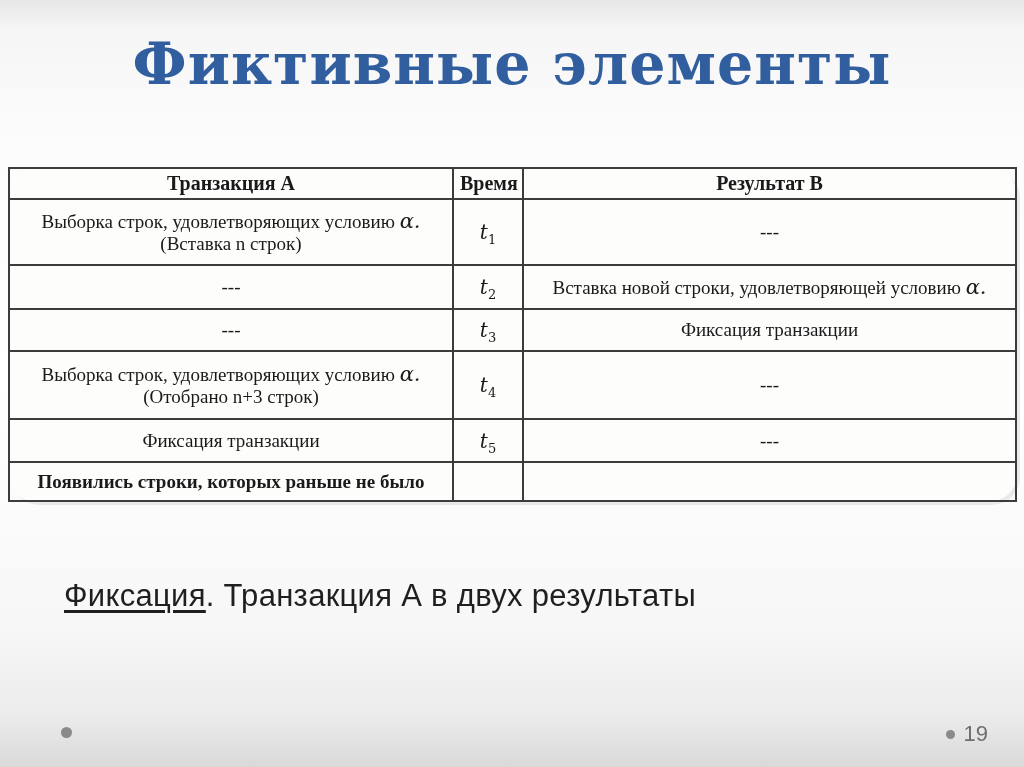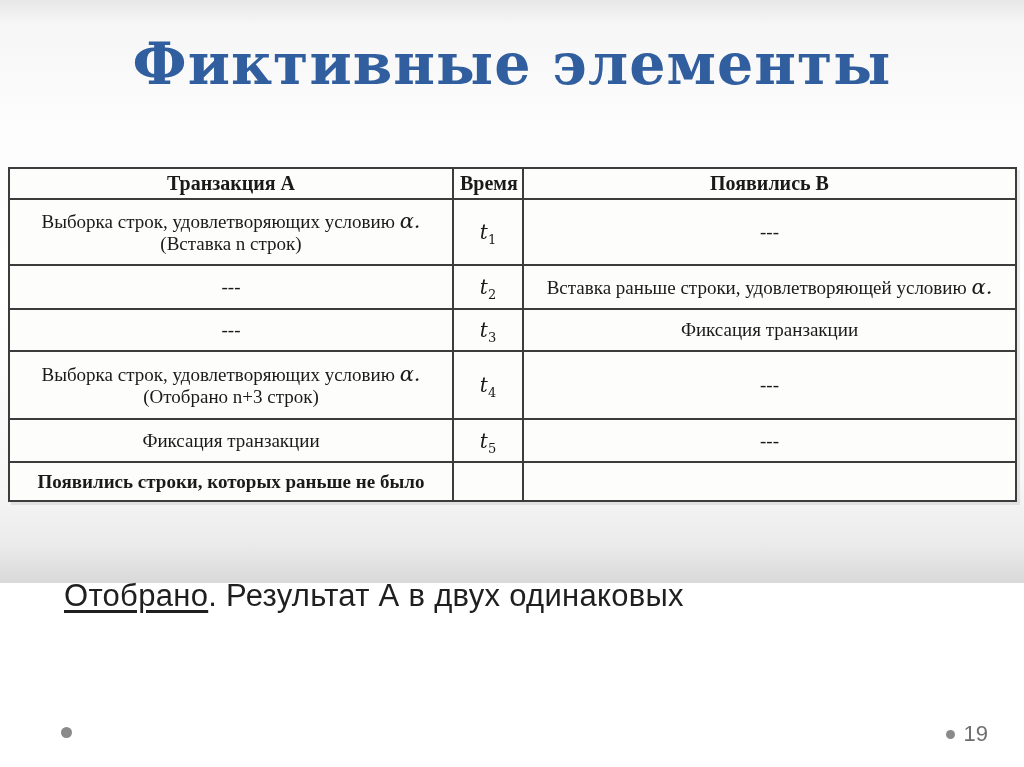--- a/index.html
+++ b/index.html
@@ -1,39 +1,40 @@
 <!DOCTYPE html>
 <html><head>
 <meta charset="utf-8">
 <style>
   html, body { margin: 0; padding: 0; }
   body {
     width: 1024px; height: 767px; overflow: hidden;
     font-family: "Liberation Serif", serif;
   }
   .slide {
-    position: relative; width: 1024px; height: 583px;
+    position: relative; width: 1024px; height: 767px;
     background: linear-gradient(180deg,
       #e7e7e7 0%, #f6f6f6 4%, #fcfcfc 20%, #ffffff 50%,
       #f7f7f7 82%, #ececec 93%, #d9d9d9 100%);
   }
   
   .title {
     position: absolute; top: 30px; left: 0; width: 100%;
     margin: 0; text-align: center;
     font-family: "DejaVu Serif", serif; font-weight: 700;
     font-size: 57px; letter-spacing: 1px; color: #315e9e;
   }
   
   .tx-table {
     position: absolute; left: 8px; top: 167px;
     width: 1007px; table-layout: fixed;
     border-collapse: collapse; background: #fdfdfc;
     font-family: "Liberation Serif", serif; font-size: 19px; color: #1a1a1a;
     box-shadow: 3px 3px 0 rgba(0,0,0,0.07);
+    border-radius: 28px;
   }
   .tx-table col.col-a { width: 444px; }
   .tx-table col.col-t { width: 70px; }
   .tx-table col.col-b { width: 493px; }
   .tx-table th, .tx-table td {
     border: 2px solid #3c3c3c;
     text-align: center; vertical-align: middle;
     padding: 2px 6px; overflow: hidden;
   }
   .tx-table th { font-size: 20px; font-weight: 700; }
@@ -94,38 +95,38 @@
   <table class="tx-table">
     <colgroup>
       <col class="col-a">
         <col class="col-t">
         <col class="col-b">
     </colgroup>
     <thead>
       <tr class="r-head">
         <th>Транзакция А</th>
         <th>Время</th>
-        <th>Появились В</th>
+        <th>Результат В</th>
       </tr>
     </thead>
     <tbody>
       <tr class="r1">
         <td>
           <span>Выборка строк, удовлетворяющих условию</span>
           <i class="alpha">α.</i>
           <span class="line2">(Вставка n строк)</span>
         </td>
         <td><i class="tvar">t</i><span class="tsub">1</span></td>
         <td><span>---</span></td>
       </tr>
       <tr class="r2">
         <td><span>---</span></td>
         <td><i class="tvar">t</i><span class="tsub">2</span></td>
         <td>
-          <span>Вставка раньше строки, удовлетворяющей условию</span>
+          <span>Вставка новой строки, удовлетворяющей условию</span>
           <i class="alpha">α.</i>
         </td>
       </tr>
       <tr class="r3">
         <td><span>---</span></td>
         <td><i class="tvar">t</i><span class="tsub">3</span></td>
         <td><span>Фиксация транзакции</span></td>
       </tr>
       <tr class="r4">
         <td>
@@ -143,21 +144,21 @@
       </tr>
       <tr class="r6">
         <td><span>Появились строки, которых раньше не было</span></td>
         <td><i class="tvar"></i><span class="tsub"></span></td>
         <td><span></span></td>
       </tr>
     </tbody>
   </table>
 
   <p class="result">
-    <span class="u">Отобрано</span><span>. Результат А в двух одинаковых</span><br>
+    <span class="u">Фиксация</span><span>. Транзакция А в двух результаты</span><br>
   </p>
 
   <span class="dot dot-left"></span>
 
   <div class="pagenum">
     <span class="dot dot-small"></span>
     <span class="num">19</span>
   </div>
 
 </div>

